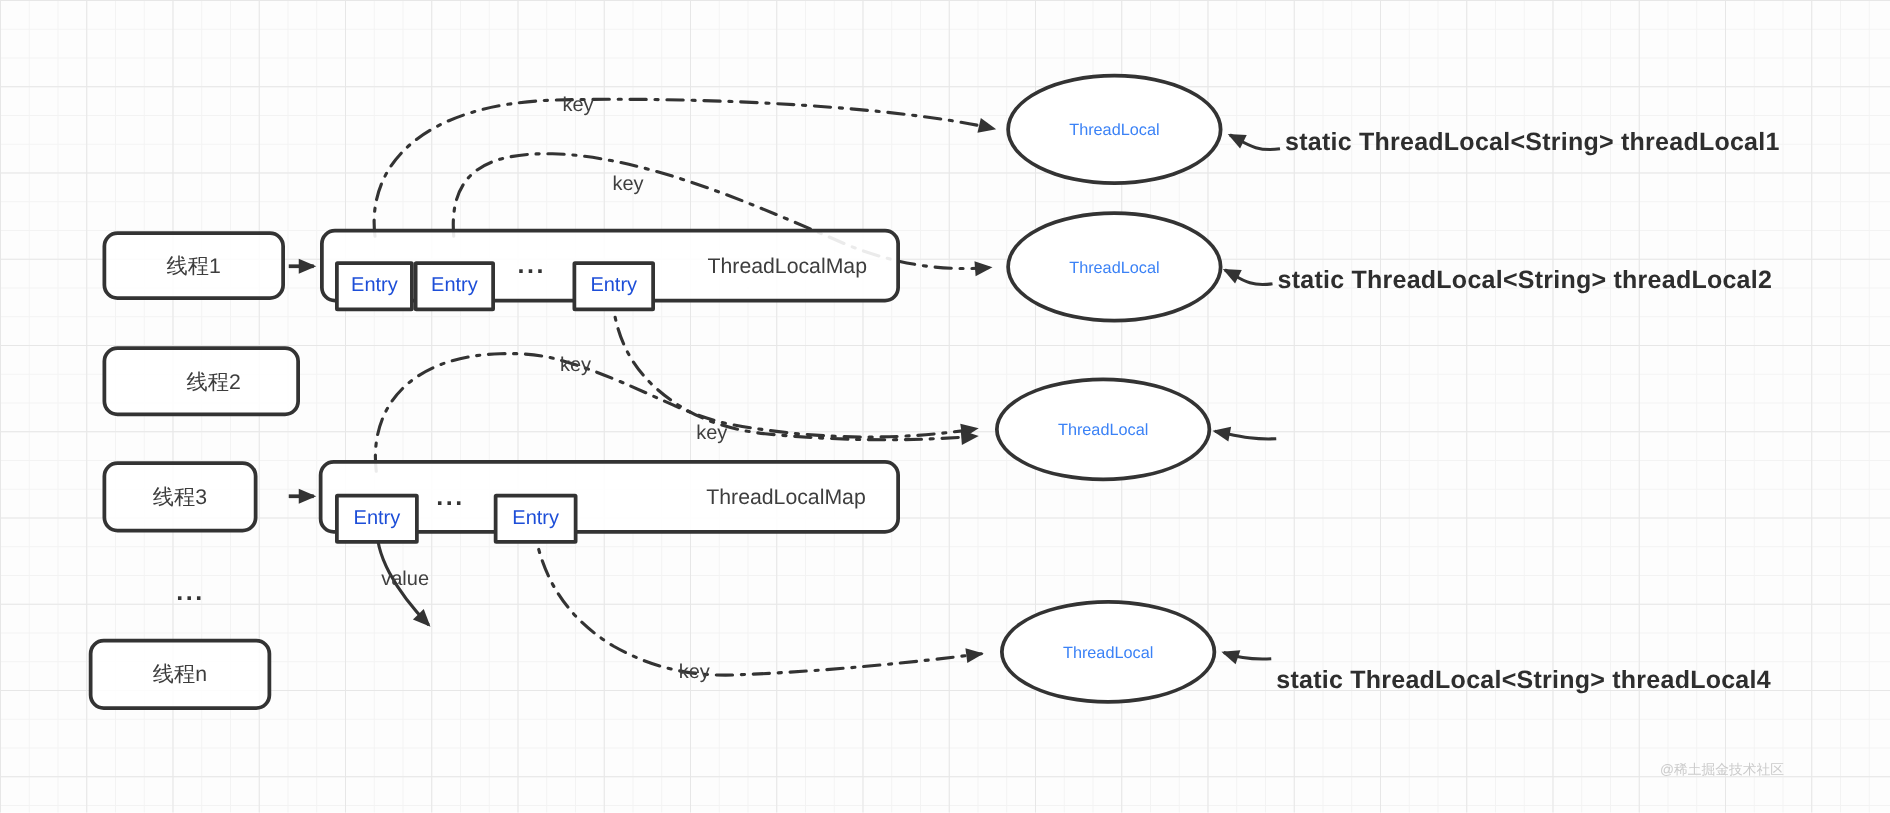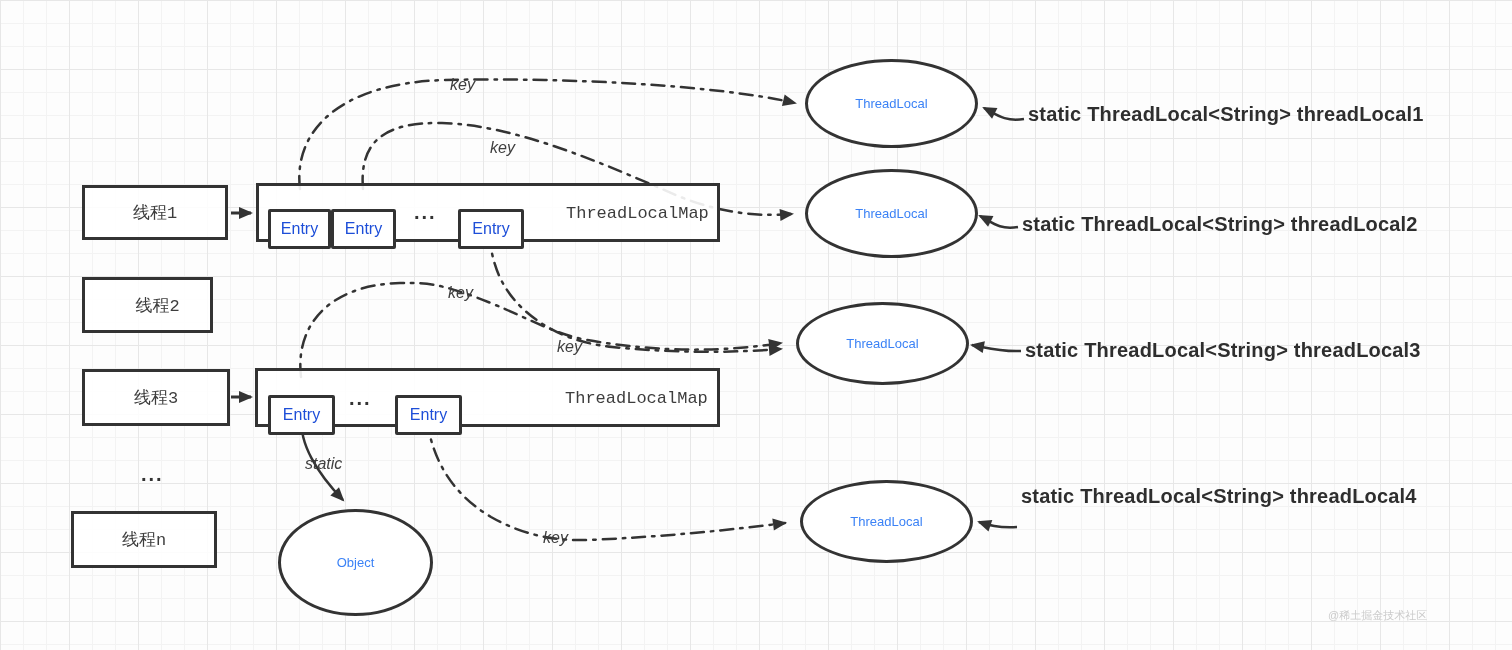--- a/index.html
+++ b/index.html
@@ -8,25 +8,24 @@
     position:relative; width:1512px; height:650px; overflow:hidden;
     background-color:#fdfdfd;
     background-image:
       linear-gradient(to right, #e7e7e7 1px, transparent 1px),
       linear-gradient(to bottom, #e7e7e7 1px, transparent 1px),
       linear-gradient(to right, #f3f3f3 1px, transparent 1px),
       linear-gradient(to bottom, #f3f3f3 1px, transparent 1px);
     background-size: 69px 69px, 69px 69px, 23px 23px, 23px 23px;
   }
   .box{
-    position:absolute; border:3px solid #333; border-radius:0;
+    position:absolute; border:3px solid #333; border-radius:12px;
     background:rgba(255,255,255,0.85);
     display:flex; align-items:center; justify-content:center;
     box-sizing:border-box;
-    font-family:Liberation Mono, monospace;
   }
   .thread-box{font-size:17px; color:#3d3d3d;}
   .map-box{background:rgba(255,255,255,0.9);}
   .entry-box{
     position:absolute; border:3px solid #333; border-radius:2px; background:#fff;
     display:flex; align-items:center; justify-content:center;
     box-sizing:border-box; font-size:16px; color:#1d4ed8;margin-top:17px;
   }
   .map-title{
     position:absolute; left:307px; top:50%; transform:translateY(-50%);
@@ -35,21 +34,21 @@
   .ellipse{
     position:absolute; border:3px solid #333; border-radius:50%; background:#fff;
     display:flex; align-items:center; justify-content:center;
     box-sizing:border-box; font-size:13px; color:#3b82f6;
   }
   .static-label{
     position:absolute; font-size:20px; font-weight:bold; color:#2e2e2e;
     white-space:nowrap; letter-spacing:0.2px;
   }
   .edge-label{
-    position:absolute; font-size:16px; color:#3f3f3f; white-space:nowrap;font-style:italic;
+    position:absolute; font-size:16px; color:#3f3f3f; white-space:nowrap;
   }
   .dots{
     position:absolute; font-size:20px; font-weight:bold; color:#333;
     letter-spacing:2px; line-height:1;
   }
   .watermark{
     position:absolute; font-size:11px; color:#cbcbcb; white-space:nowrap;
   }
   svg.edge-layer{position:absolute; left:0; top:0; pointer-events:none;}
 </style>
@@ -84,24 +83,24 @@
         <path d="M1018,227 C998,230 992,222 980,216" marker-end="url(#arr)"></path>
         <path d="M1021,351 C1000,352 988,348 972,345" marker-end="url(#arr)"></path>
         <path d="M1017,527 C998,528 988,525 979,522" marker-end="url(#arr)"></path>
       </g>
     </g>
   </svg>
 
   <div class="box thread-box" style="left:82px;top:185px;width:146px;height:55px;">
     <span>线程1</span>
   </div>
-  <div class="box thread-box" style="left:82px;top:277px;width:131px;height:56px;padding-left:20px;">
+  <div class="box thread-box" style="left:82px;top:277px;width:158px;height:56px;padding-left:20px;">
     <span>线程2</span>
   </div>
-  <div class="box thread-box" style="left:82px;top:369px;width:148px;height:57px;">
+  <div class="box thread-box" style="left:82px;top:369px;width:124px;height:57px;">
     <span>线程3</span>
   </div>
   <div class="dots" style="left:141px;top:464px;">...</div>
   <div class="box thread-box" style="left:71px;top:511px;width:146px;height:57px;">
     <span>线程n</span>
   </div>
 
   <div class="box map-box" style="left:256px;top:183px;width:464px;height:59px;">
     <span class="map-title">ThreadLocalMap</span>
   </div>
@@ -133,31 +132,27 @@
   <div class="ellipse" style="left:805px;top:169px;width:173px;height:89px;">
     <span>ThreadLocal</span>
   </div>
   <div class="ellipse" style="left:796px;top:302px;width:173px;height:83px;">
     <span>ThreadLocal</span>
   </div>
   <div class="ellipse" style="left:800px;top:480px;width:173px;height:83px;">
     <span>ThreadLocal</span>
   </div>
 
-  <div class="ellipse" style="left:278px;top:509px;width:155px;height:107px;">
-    <span>Object</span>
-  </div>
 
   <div class="static-label" style="left:1028px;top:103px;">static ThreadLocal&lt;String&gt; threadLocal1</div>
   <div class="static-label" style="left:1022px;top:213px;">static ThreadLocal&lt;String&gt; threadLocal2</div>
-  <div class="static-label" style="left:1025px;top:339px;">static ThreadLocal&lt;String&gt; threadLocal3</div>
-  <div class="static-label" style="left:1021px;top:485px;">static ThreadLocal&lt;String&gt; threadLocal4</div>
+  <div class="static-label" style="left:1021px;top:533px;">static ThreadLocal&lt;String&gt; threadLocal4</div>
 
   <span class="edge-label" style="left:450px;top:76px;">key</span>
   <span class="edge-label" style="left:490px;top:139px;">key</span>
   <span class="edge-label" style="left:448px;top:284px;">key</span>
   <span class="edge-label" style="left:557px;top:338px;">key</span>
   <span class="edge-label" style="left:543px;top:529px;">key</span>
-  <span class="edge-label" style="left:305px;top:455px;">static</span>
+  <span class="edge-label" style="left:305px;top:455px;">value</span>
 
   <div class="watermark" style="left:1328px;top:608px;">@稀土掘金技术社区</div>
 
 </div>
 
 </body></html>

